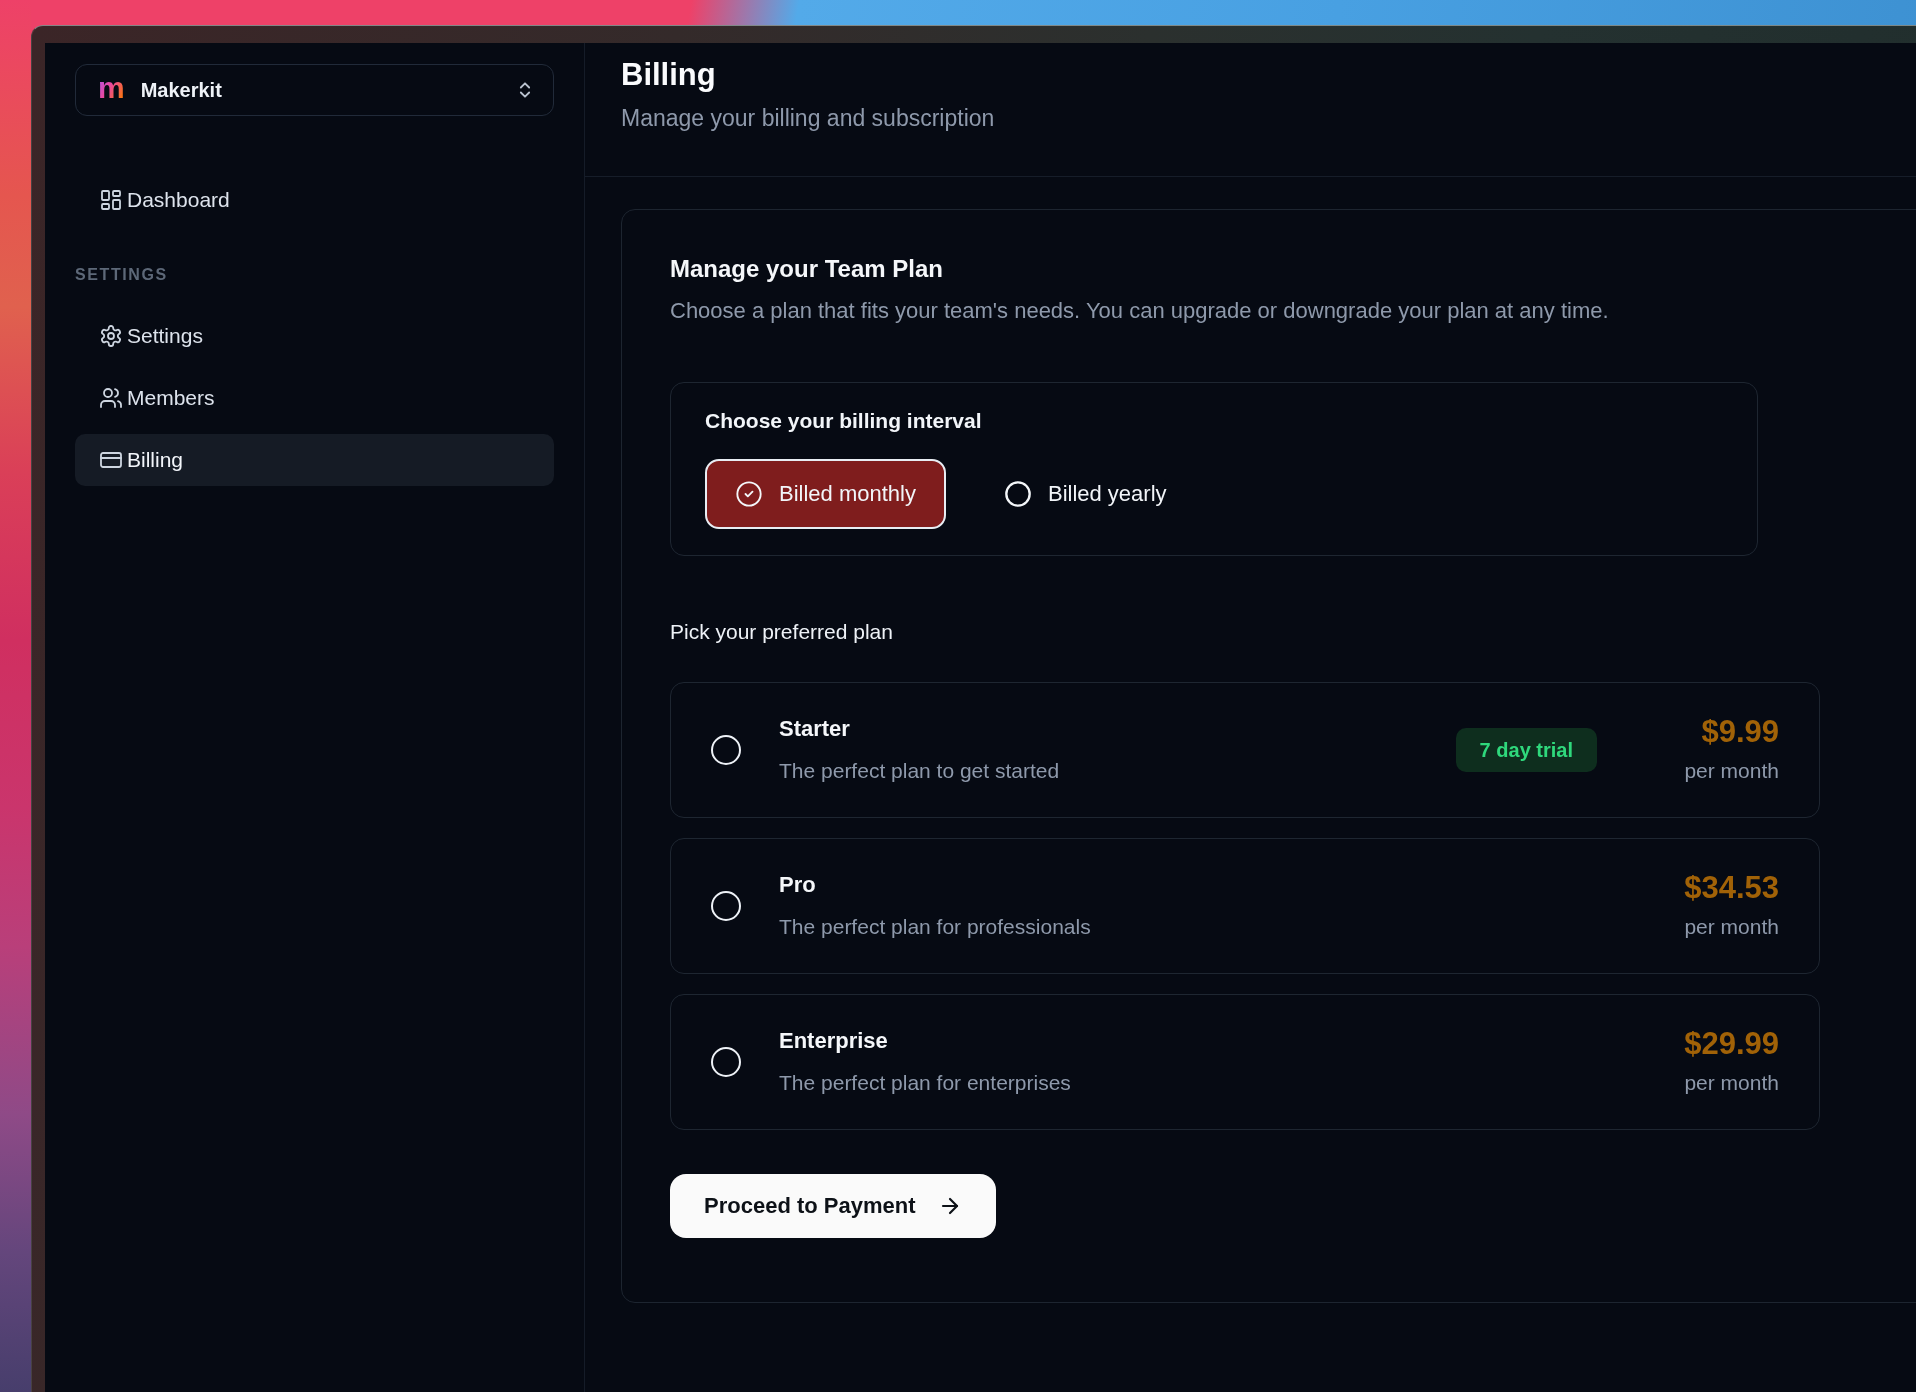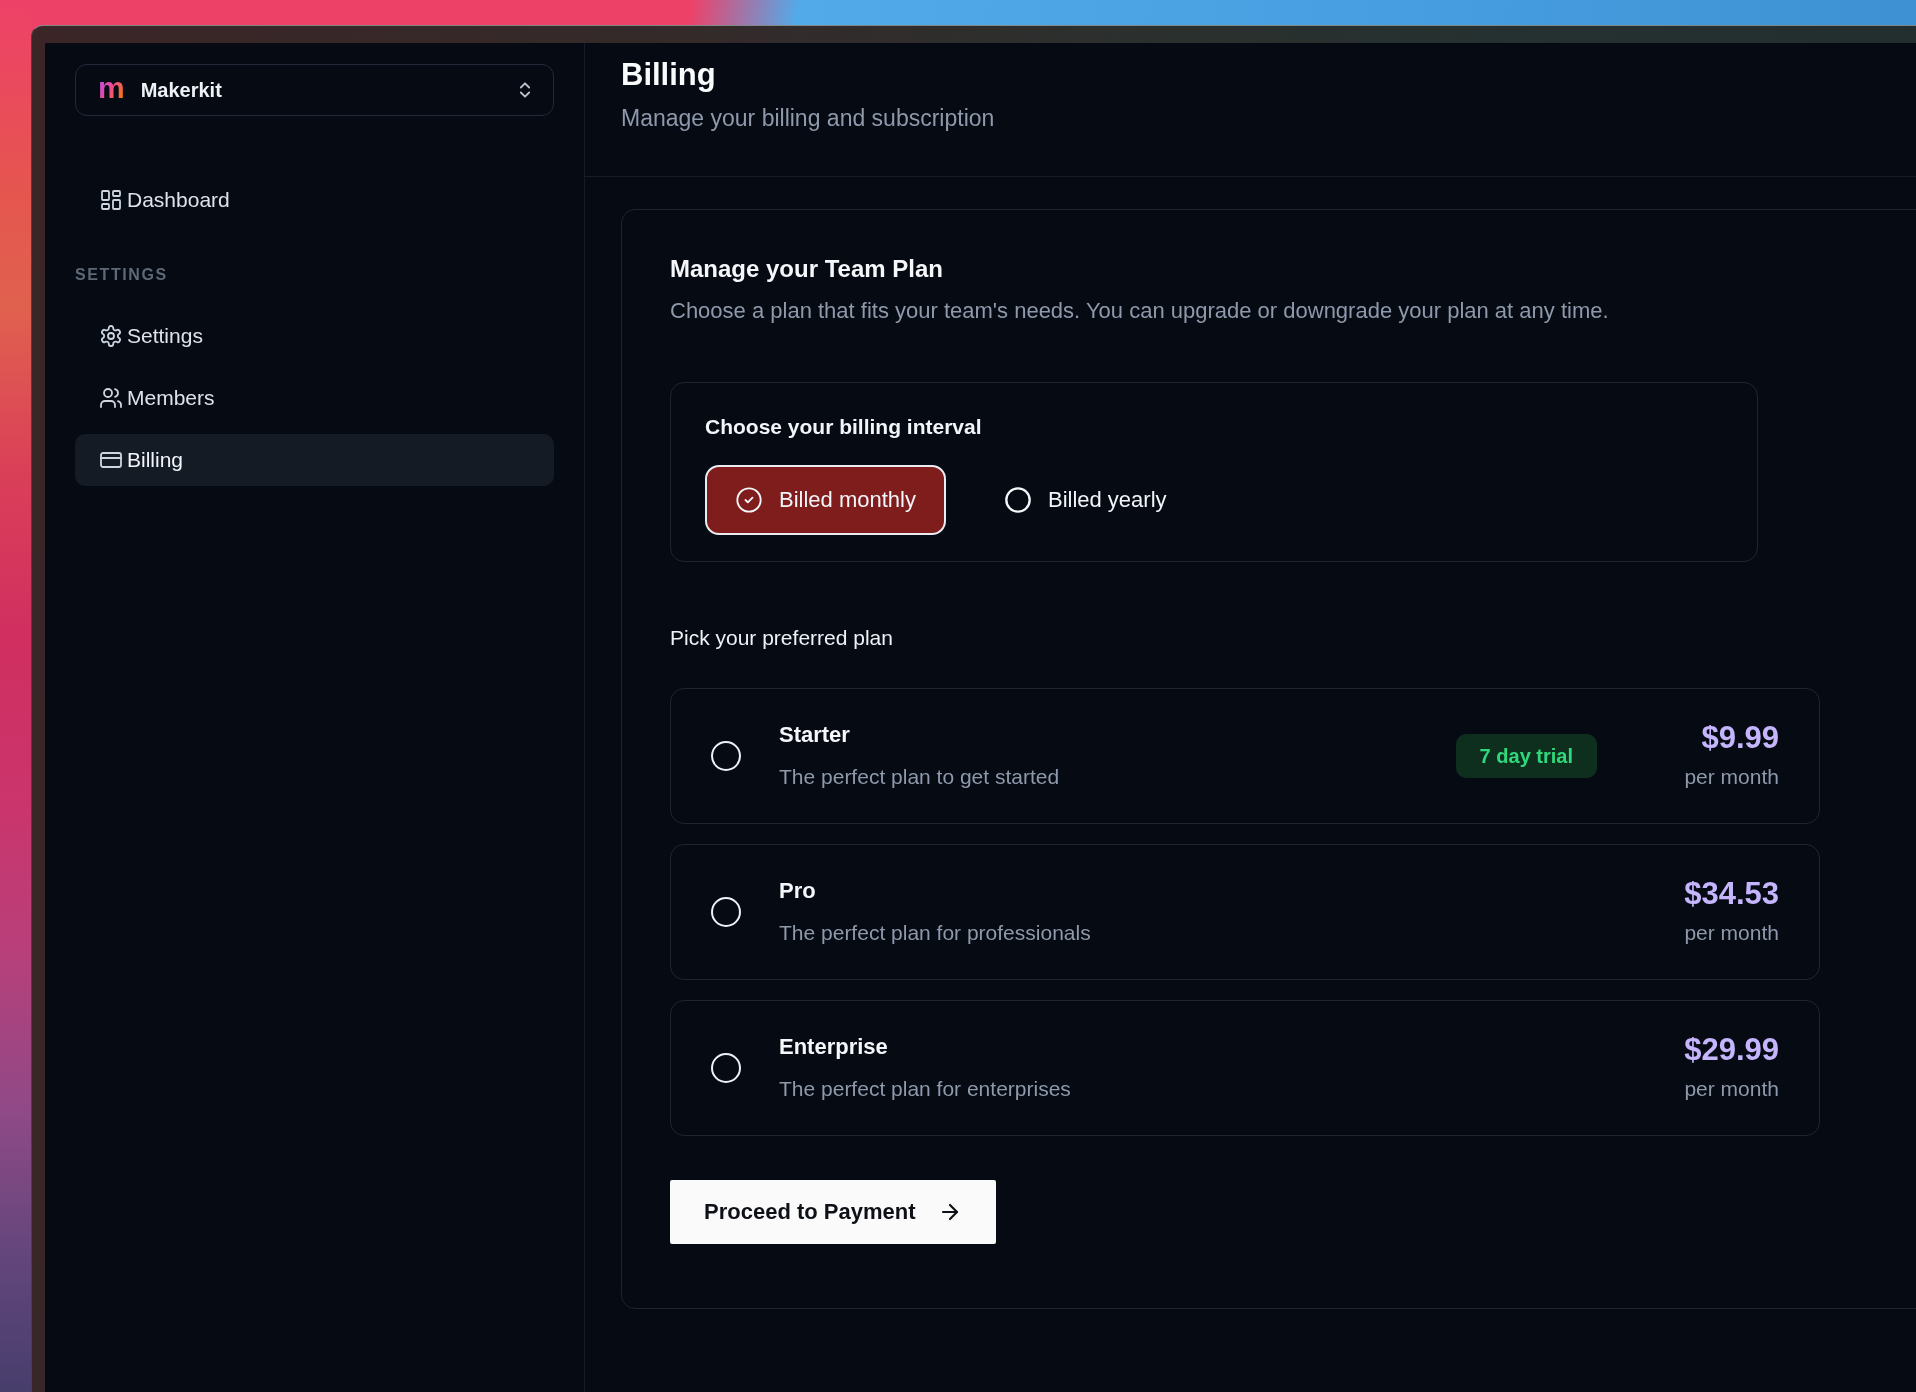--- a/index.html
+++ b/index.html
@@ -69,21 +69,21 @@
   .content { padding:32px 0 0 36px; }
   .card {
     width:1344px; border:1px solid #1d2530; border-radius:14px;
     padding:44px 48px 64px 48px; background:#060a13;
   }
   .card-title { font-size:24px; font-weight:700; color:#f5f7fa; line-height:30px; }
   .card-subtitle { margin-top:12px; font-size:22px; color:#8e99ab; line-height:30px; }
 
   .interval-box {
     margin-top:56px; width:1088px; border:1px solid #1e2631; border-radius:14px;
-    padding:30px 34px 26px 34px;
+    padding:24px 34px 26px 34px;
   }
   .interval-label { font-size:21px; font-weight:600; color:#f2f5f9; line-height:28px; }
   .interval-options { margin-top:24px; display:flex; align-items:center; gap:58px; }
   .interval-chip {
     display:inline-flex; align-items:center; gap:16px;
     border:2px solid #e8edf3; border-radius:14px; background:#7f1d1d;
     padding:0 28px; height:70px; cursor:pointer;
   }
   .interval-chip .ico, .interval-plain .ico { display:flex; color:#f4f7fa; }
   .interval-chip .opt-label, .interval-plain .opt-label { font-size:22px; color:#f2f5f9; }
@@ -101,26 +101,26 @@
   }
   .plan-text { margin-left:38px; }
   .plan-name { font-size:22px; font-weight:600; color:#f5f7fa; line-height:30px; }
   .plan-desc { margin-top:12px; font-size:21px; color:#8e99ab; line-height:30px; }
   .plan-right { margin-left:auto; display:flex; align-items:center; gap:52px; }
   .trial-badge {
     background:#0e2e1e; color:#2fd87c; font-size:20px; font-weight:700;
     border-radius:10px; padding:11px 24px; line-height:22px;
   }
   .price-block { text-align:right; min-width:130px; }
-  .price { font-size:31px; font-weight:700; color:#c4b5fd; line-height:34px; }
+  .price { font-size:31px; font-weight:700; color:#a16207; line-height:34px; }
   .period { margin-top:8px; font-size:21px; color:#8e99ab; line-height:28px; }
 
   .cta-button {
     margin-top:44px; display:inline-flex; align-items:center; gap:22px;
-    background:#fafafa; color:#0d1117; border:none; border-radius:2px;
+    background:#fafafa; color:#0d1117; border:none; border-radius:16px;
     height:64px; padding:0 34px; font-size:22px; font-weight:600;
     font-family:inherit; cursor:pointer;
   }
   .cta-button .ico { display:flex; color:#0d1117; }
 </style>
 </head>
 <body>
 
 <div class="wallpaper-left"></div>
 

